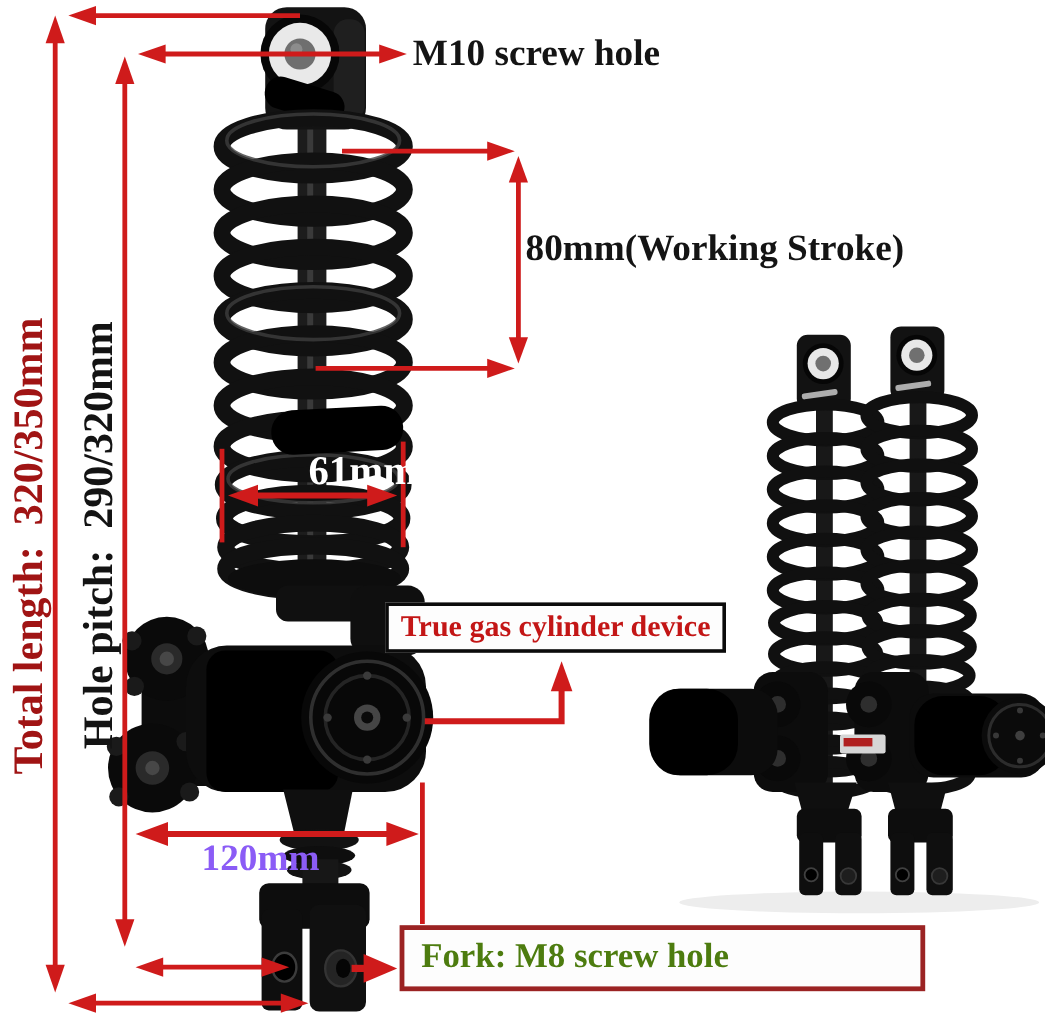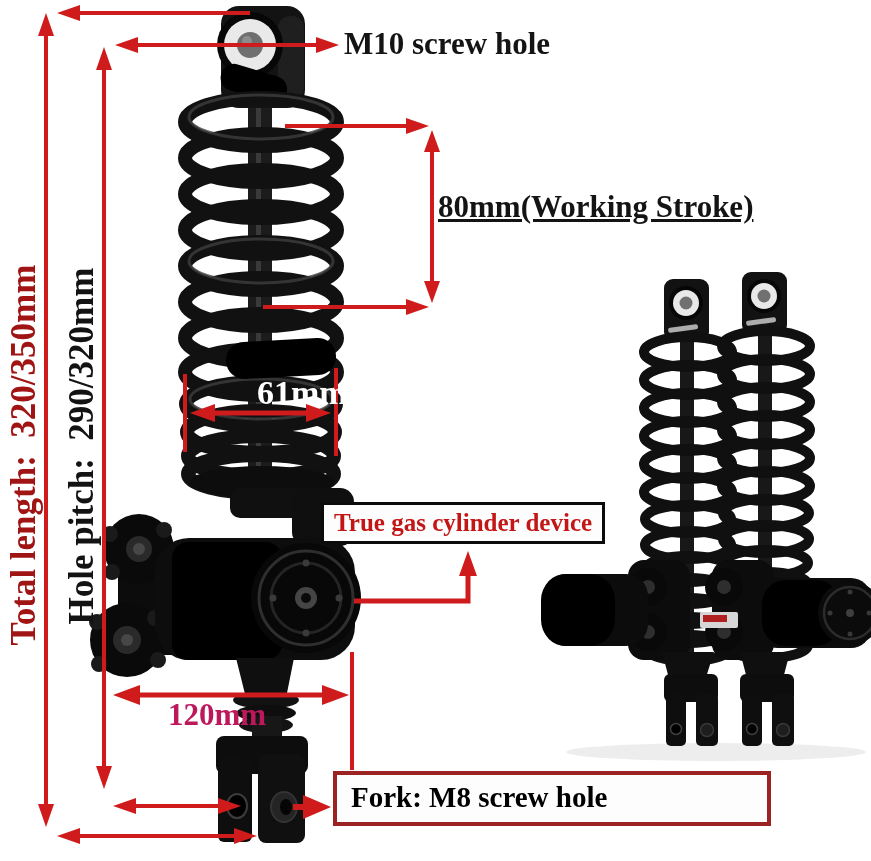--- a/index.html
+++ b/index.html
@@ -1,29 +1,29 @@
 <!DOCTYPE html>
 <html><head>
 <meta charset="utf-8">
 <style>
   html,body{margin:0;padding:0;background:#fff;}
   #stage{position:relative;width:871px;height:861px;background:#ffffff;overflow:hidden;
          font-family:"Liberation Serif", serif;}
   #art{position:absolute;left:0;top:0;z-index:1;}
   .label{position:absolute;z-index:3;font-weight:700;color:#141414;white-space:pre;line-height:1.1;}
   .lbl-m10{left:344px;top:27px;font-size:31px;}
-  .lbl-stroke{left:438px;top:190px;font-size:31px;text-decoration:underline;}
+  .lbl-stroke{left:438px;top:190px;font-size:31px;}
   .lbl-dia{left:213px;top:374px;font-size:34px;color:#ffffff;margin-left:44px;}
-  .lbl-width{left:168px;top:698px;font-size:31px;color:#be185d;}
+  .lbl-width{left:168px;top:698px;font-size:31px;color:#8b5cf6;}
   .gas-box{position:absolute;z-index:3;left:321px;top:502px;border:3px solid #0b0b0b;
            background:#fdfdfd;padding:4px 10px;}
   .gas-box span{font-weight:700;font-size:25px;color:#c31616;white-space:pre;text-align:center;}
   .bottom-box{position:absolute;z-index:3;left:333px;top:771px;width:416px;
               border:4px solid #9b2323;background:#fdfdfd;padding:4px 0 6px 14px;}
-  .bottom-box div{font-weight:700;font-size:29px;color:#000000;white-space:pre;line-height:37px;}
+  .bottom-box div{font-weight:700;font-size:29px;color:#4d7c0f;white-space:pre;line-height:37px;}
   .rot{position:absolute;z-index:3;font-weight:700;font-size:35px;white-space:pre;
        transform:translate(-50%,-50%) rotate(-90deg);}
   .rot-total{left:24px;top:455px;color:#a01414;}
   .rot-pitch{left:82px;top:446px;color:#131313;}
 </style>
 </head>
 <body>
 
 <div id="stage">
 

